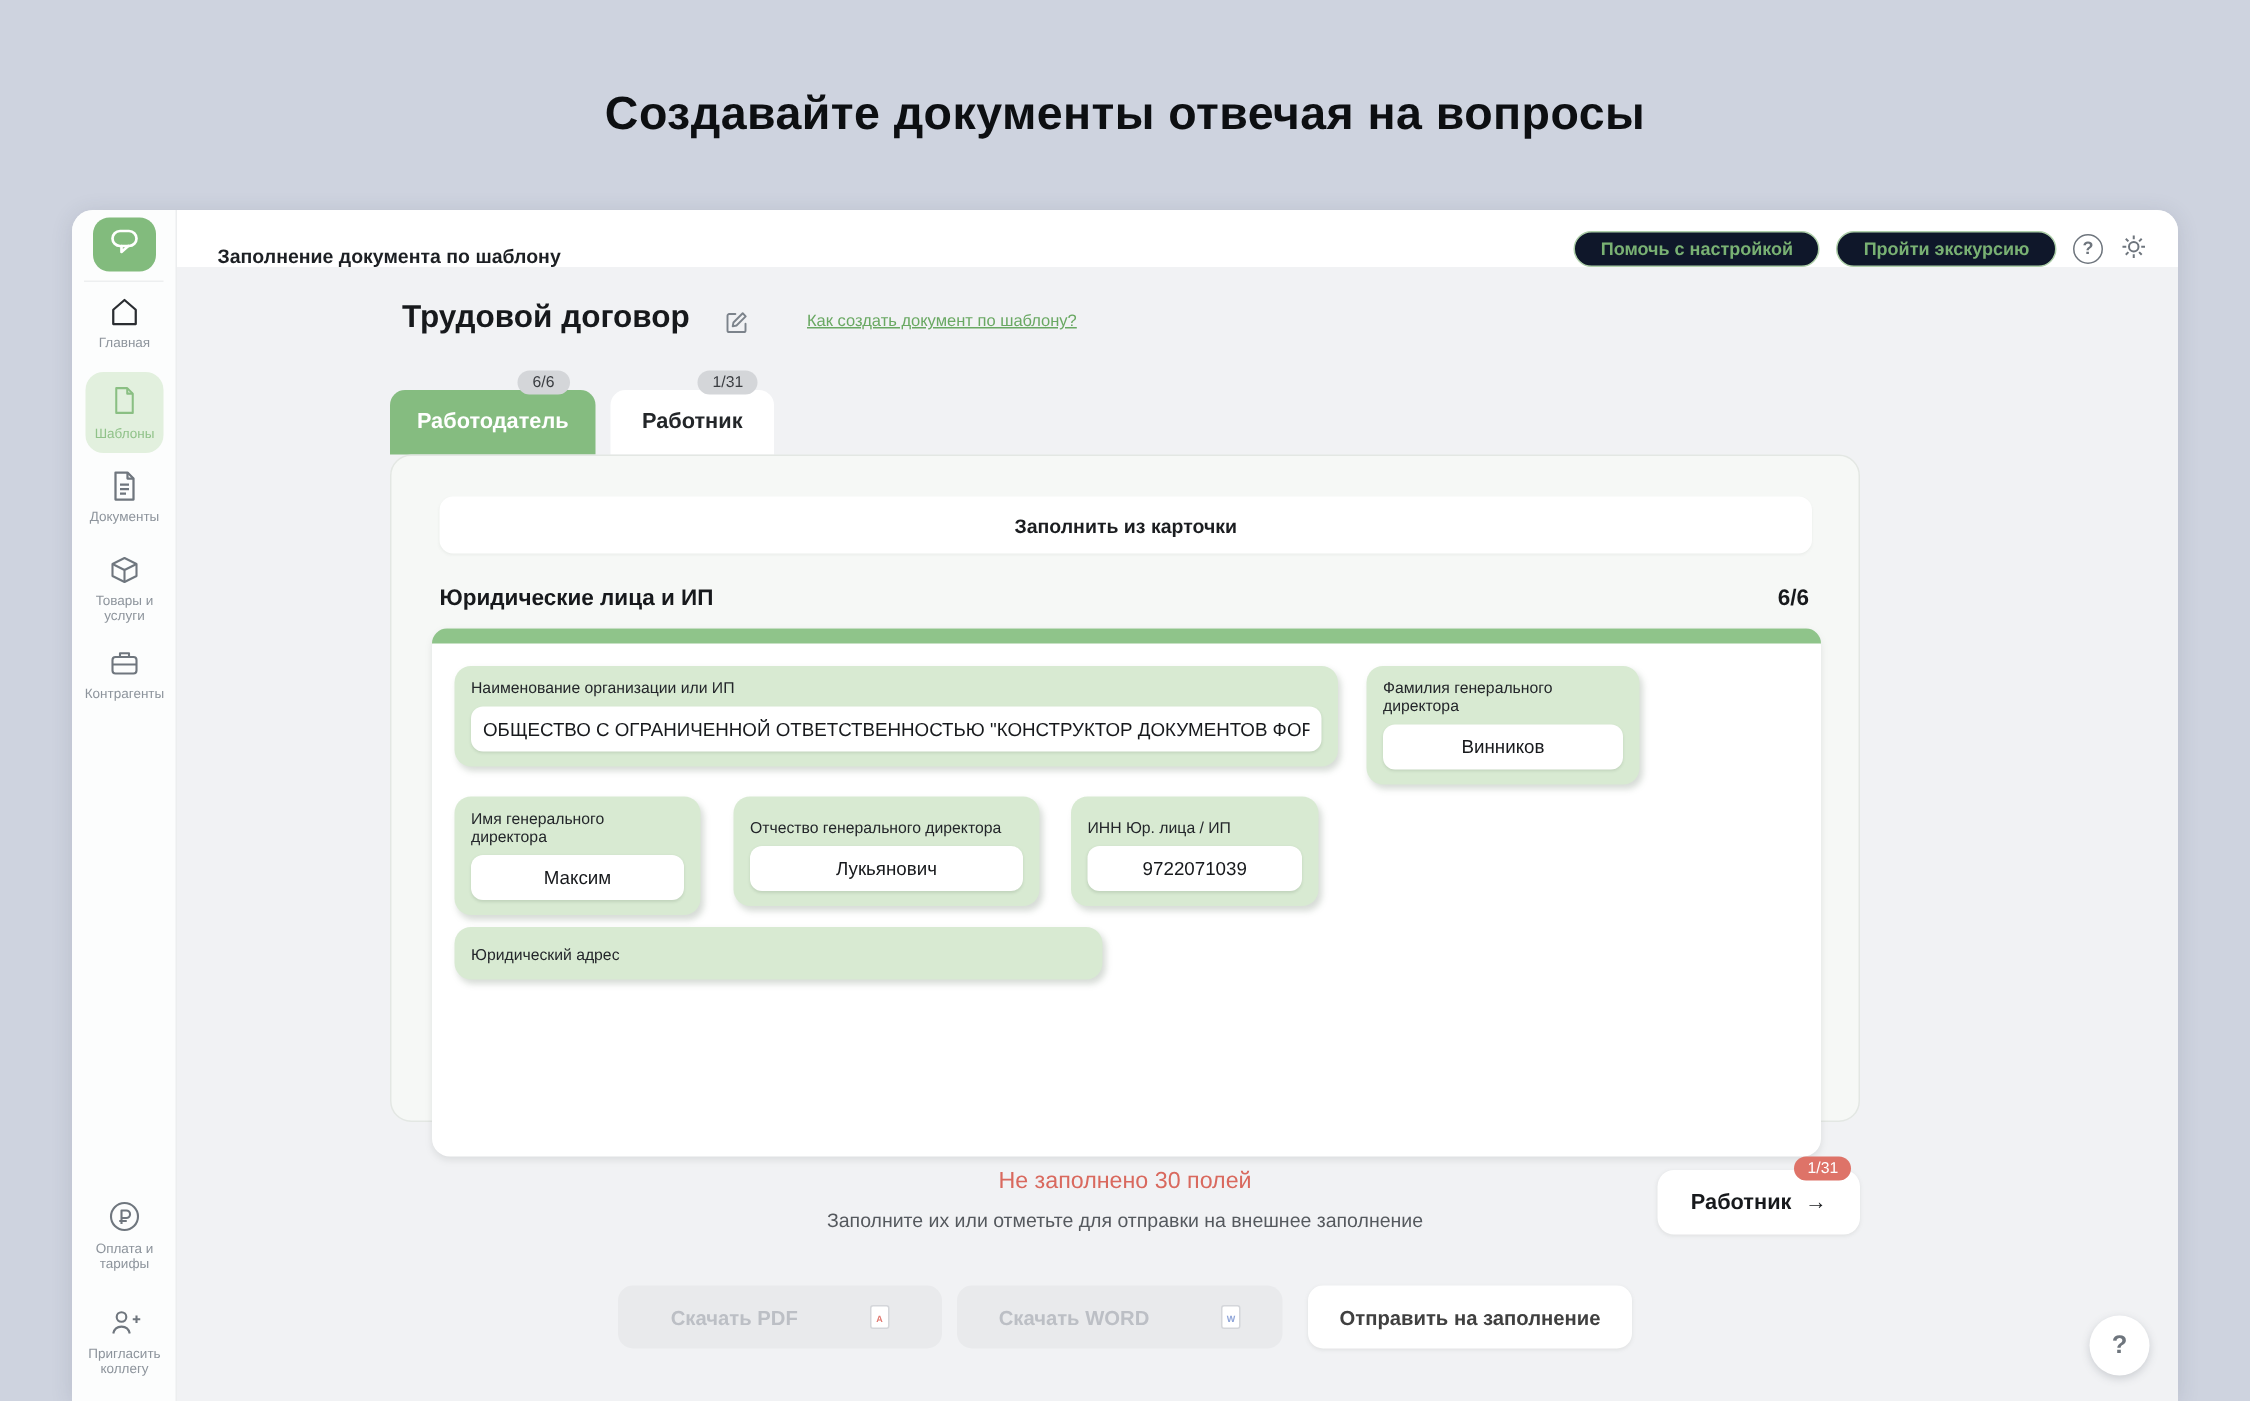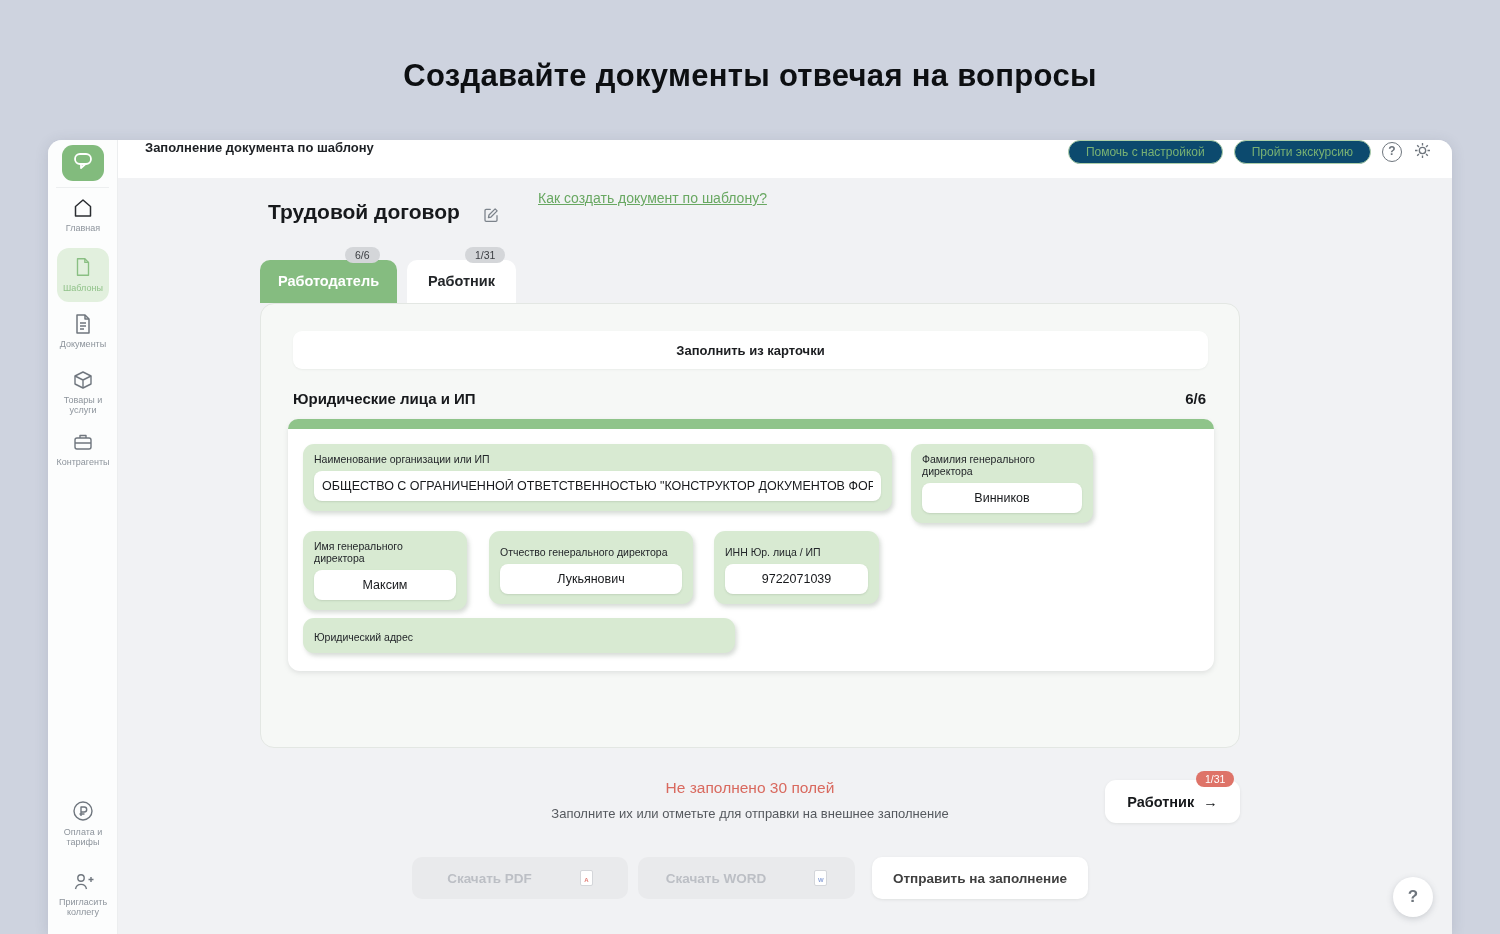--- a/index.html
+++ b/index.html
@@ -32,38 +32,38 @@
   .nav-item svg { display:block; margin:0 auto 3px; }
   .nav-label { font-size:9px; color:#8d949c; line-height:10px; display:block; padding:0 3px; }
   .nav-tile {
     position:absolute; left:9px; width:52px; height:54px; background:#e2f0de;
     border-radius:12px; text-align:center; padding-top:7px; cursor:pointer;
   }
   .nav-tile .nav-label { color:#90c289; }
   
   .app-header {
     position:absolute; left:70px; top:0; width:1334px; height:38px; background:#ffffff;
-    display:flex; align-items:flex-start; padding:0 20px 0 27px; z-index:4;
+    display:flex; align-items:flex-end; padding:0 20px 0 27px; z-index:4;
   }
   .app-title { font-size:13px; font-weight:bold; color:#1d2024; }
   .header-right { margin-left:auto; display:flex; align-items:center; gap:11px; }
   .pill-btn {
     height:24px; line-height:22px; padding:0 17px; border:1px solid #aecfa9; border-radius:13px;
-    background:#0c4a6e; color:#79b173; font-size:12px; font-weight:normal; cursor:pointer; white-space:nowrap;
+    background:#0f172a; color:#79b173; font-size:12px; font-weight:bold; cursor:pointer; white-space:nowrap;
   }
   .icon-btn { background:none; border:none; cursor:pointer; display:flex; align-items:center; }
   .help-round {
     width:20px; height:20px; border:1.5px solid #6e757d; border-radius:50%;
     color:#6e757d; font-size:12px; font-weight:bold; text-align:center; line-height:17px;
   }
   
   .main { position:absolute; left:70px; top:38px; width:1334px; height:756px; background:#f1f2f4; }
   .doc-title { position:absolute; left:150px; top:22px; font-size:21px; font-weight:bold; color:#17191c; }
   .edit-btn { position:absolute; left:364px; top:28px; }
-  .how-link { position:absolute; left:420px; top:12px; font-size:14px; color:#69a862; text-decoration:underline; cursor:pointer; }
+  .how-link { position:absolute; left:420px; top:30px; font-size:11px; color:#69a862; text-decoration:underline; cursor:pointer; }
   
   .tab { position:absolute; top:82px; height:43px; border-radius:10px 10px 0 0; font-size:14.5px; font-weight:bold; text-align:center; line-height:43px; cursor:pointer; }
   .tab-active { left:142px; width:137px; background:#85bc80; color:#ffffff; }
   .tab-inactive { left:289px; width:109px; background:#ffffff; color:#232629; }
   .tab-badge {
     position:absolute; top:69px; height:16px; padding:0 10px; background:#d4d6d9; border-radius:8px;
     font-size:10.5px; color:#3a3d41; line-height:16px; z-index:3;
   }
   .badge-1 { left:227px; } .badge-2 { left:347px; }
   
@@ -72,21 +72,21 @@
     background:#f6f8f6; border:1px solid #e3e7e3; border-radius:14px;
   }
   .fill-card-btn {
     position:absolute; left:32px; top:27px; width:915px; height:38px; background:#ffffff;
     border:none; border-radius:9px; font-family:inherit; font-size:13px; font-weight:bold; color:#1b1d20;
     cursor:pointer; box-shadow:0 1px 2px rgba(100,110,100,.08);
   }
   .section-title { position:absolute; left:32px; top:86px; font-size:15px; font-weight:bold; color:#17191c; }
   .section-count { position:absolute; right:33px; top:86px; font-size:15px; font-weight:bold; color:#17191c; }
   .panel {
-    position:absolute; left:27px; top:115px; width:926px; height:252px;
+    position:absolute; left:27px; top:115px; width:926px; height:352px;
     background:#ffffff; border-radius:12px; box-shadow:0 2px 5px rgba(120,130,125,.18);
   }
   .progress-bar { position:absolute; left:0; top:0; width:100%; height:10px; background:#8fc48a; border-radius:12px 12px 0 0; }
   .field {
     position:absolute; background:#d8ead2; border-radius:11px; padding:9px 11px 10px;
     box-shadow:2px 3px 4px rgba(110,130,110,.28);
   }
   .field-label { font-size:10.5px; color:#23262a; line-height:12px; display:block; }
   .field-value {
     display:block; width:100%; margin-top:6px; height:30px; background:#ffffff; border:none; border-radius:8px;

